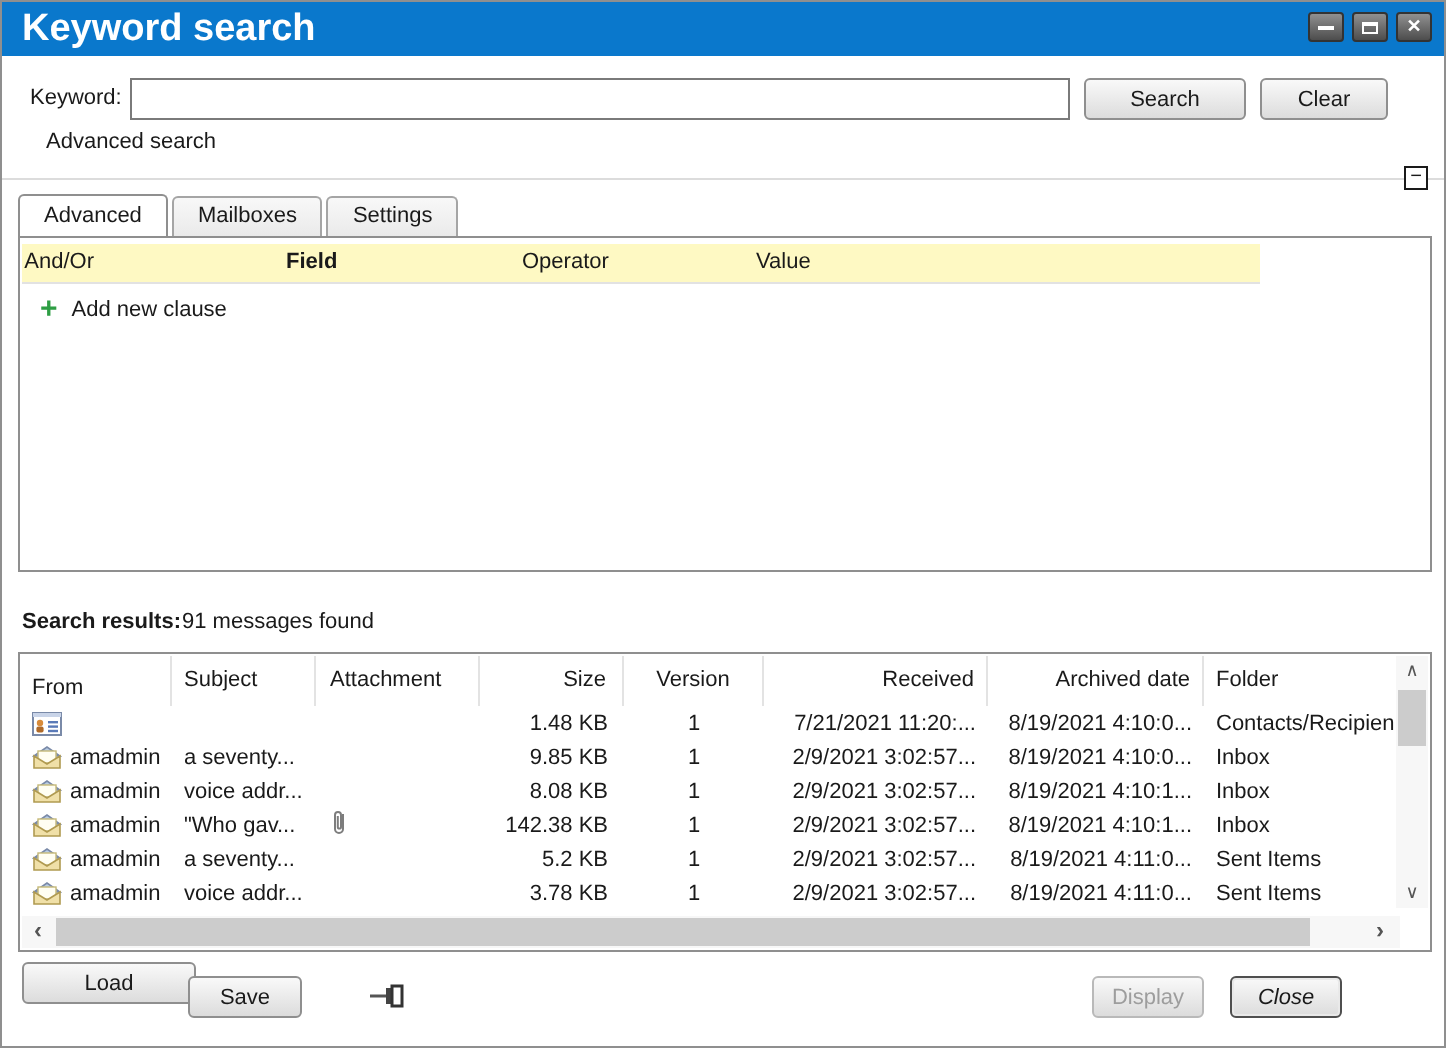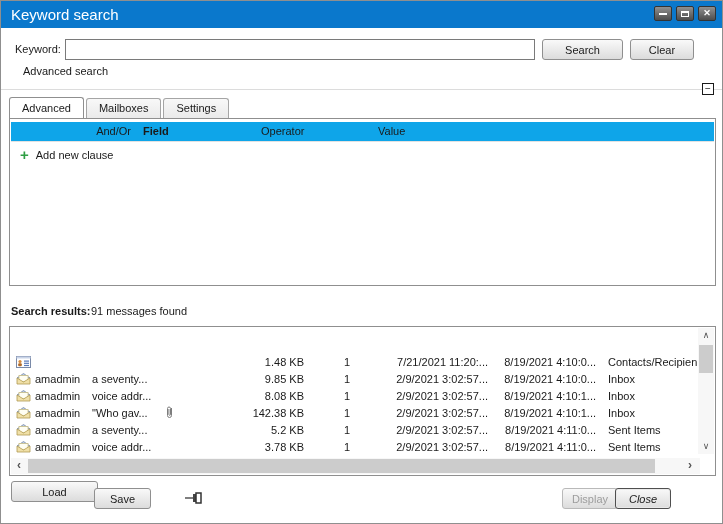--- a/index.html
+++ b/index.html
@@ -5,21 +5,21 @@
   * { margin:0; padding:0; box-sizing:border-box; }
   html,body { background:#fff; }
   body { font-family:"Liberation Sans", sans-serif; font-size:11px; color:#1a1a1a; }
 
   .window { position:relative; width:723px; height:524px; background:#fff;
             border:1px solid #8f8f8f; overflow:hidden; }
 
   
   .titlebar { position:absolute; left:0; top:0; width:100%; height:27px;
               background:linear-gradient(#0d80d6,#0a73c4); display:flex; align-items:center; }
-  .title-text { color:#fff; font-weight:normal; font-size:15px; padding-left:10px; }
+  .title-text { color:#fff; font-weight:bold; font-size:19px; padding-left:10px; }
   .win-btns { position:absolute; right:6px; top:5px; display:flex; gap:4px; }
   .win-btn { width:18px; height:15px; border:1px solid #333; border-radius:2px;
              background:linear-gradient(#909090,#4d4d4d); display:flex; align-items:center;
              justify-content:center; cursor:pointer; }
   .glyph-min { width:8px; height:2px; background:#fff; }
   .glyph-max { width:8px; height:6px; border:1px solid #fff; border-top:2px solid #fff; }
   .glyph-close { color:#fff; font-size:9px; font-weight:bold; line-height:1; }
 
   
   .kw-label { position:absolute; left:14px; top:42px; }
@@ -41,22 +41,22 @@
   
   .tabs { position:absolute; left:8px; top:97px; display:flex; }
   .tab { height:31px; padding:3px 12px 0 12px; border:1px solid #a5a5a5; border-bottom:none;
          border-radius:3px 3px 0 0; background:linear-gradient(#f8f8f8,#e2e2e2);
          margin-right:2px; cursor:pointer; }
   .tab.active { background:#fff; border-color:#8f8f8f; height:21px; margin-top:-1px;
                 padding-top:4px; position:relative; z-index:3; }
 
   .tab-panel { position:absolute; left:8px; top:117px; width:707px; height:168px;
                border:1px solid #8f8f8f; background:#fff; }
-  .clause-header { position:absolute; left:1px; top:3px; width:703px; height:20px;
-                   background:#0ea5e9; border-bottom:1px solid #e2e2e2; }
+  .clause-header { position:absolute; left:1px; top:3px; width:619px; height:20px;
+                   background:#fef9c3; border-bottom:1px solid #e2e2e2; }
   .ch-andor { position:absolute; right:583px; top:3px; }   
   .ch-field { position:absolute; left:132px; top:3px;font-weight:bold; }
   .ch-operator { position:absolute; left:250px; top:3px; }
   .ch-value { position:absolute; left:367px; top:3px; }
   .add-clause { position:absolute; left:10px; top:30px; display:flex; align-items:center;
                 gap:7px; cursor:pointer; }
   .plus-icon { color:#2e9e44; font-size:15px; font-weight:bold; line-height:10px; }
 
   
   .results-label { position:absolute; left:10px; top:304px;font-weight:bold; }
@@ -95,21 +95,21 @@
   .h-left,.h-right { position:absolute; top:0; width:16px; height:16px; color:#555;
                      font-size:12px; text-align:center; line-height:15px; font-weight:bold; cursor:pointer; }
   .h-left { left:0; } .h-right { right:2px; }
   .h-thumb { position:absolute; left:17px; top:1px; width:627px; height:14px;
              background:#ccc; cursor:pointer; }
 
   
   .btn-load { left:10px; top:480px; width:87px; }
   .btn-save { left:93px; top:487px; width:57px; }
   .pin-wrap { position:absolute; left:184px; top:491px; cursor:pointer; }
-  .btn-display { left:545px; top:487px; width:56px; color:#9d9d9d; border-color:#b9b9b9; cursor:default;margin-left:16px; }
+  .btn-display { left:545px; top:487px; width:56px; color:#9d9d9d; border-color:#b9b9b9; cursor:default; }
   .btn-close { left:614px; top:487px; width:56px; border:1px solid #4f4f4f;
                box-shadow:inset 0 0 0 1px #e9e9e9;font-style:italic; }
 
   .mini-icon { flex:0 0 auto; display:inline-flex; }
 </style>
 </head>
 <body>
 
 <div class="window">
 
@@ -155,20 +155,30 @@
     <div class="add-clause">
       <span class="plus-icon" style="color: rgb(46, 158, 68);">+</span>
       <span>Add new clause</span>
     </div>
   </div>
 
   <span class="results-label">Search results:</span>
   <span class="results-count">91 messages found</span>
 
   <div class="results-panel">
+    <div class="rt-header">
+      <div class="rt-hcell c-from hc-from">From</div>
+      <div class="rt-hcell c-subject hc-subject">Subject</div>
+      <div class="rt-hcell c-attach hc-attach">Attachment</div>
+      <div class="rt-hcell c-size hc-size">Size</div>
+      <div class="rt-hcell c-version hc-version">Version</div>
+      <div class="rt-hcell c-received hc-received">Received</div>
+      <div class="rt-hcell c-archived hc-archived">Archived date</div>
+      <div class="rt-hcell c-folder hc-folder">Folder</div>
+    </div>
 
     <div class="rt-rows">
         <div class="rt-row">
     <div class="rt-cell c-from">
       <span class="mini-icon">
         <svg width="15" height="12" viewBox="0 0 15 12">
           <rect x="0.5" y="0.5" width="14" height="11" fill="#fff" stroke="#7a8aa8"></rect>
           <rect x="0.5" y="0.5" width="14" height="2" fill="#c9d4e8"></rect>
           <circle cx="4" cy="5.5" r="1.6" fill="#d88b3a"></circle>
           <rect x="2.2" y="7.2" width="3.6" height="3" rx="1" fill="#b06a28"></rect>

